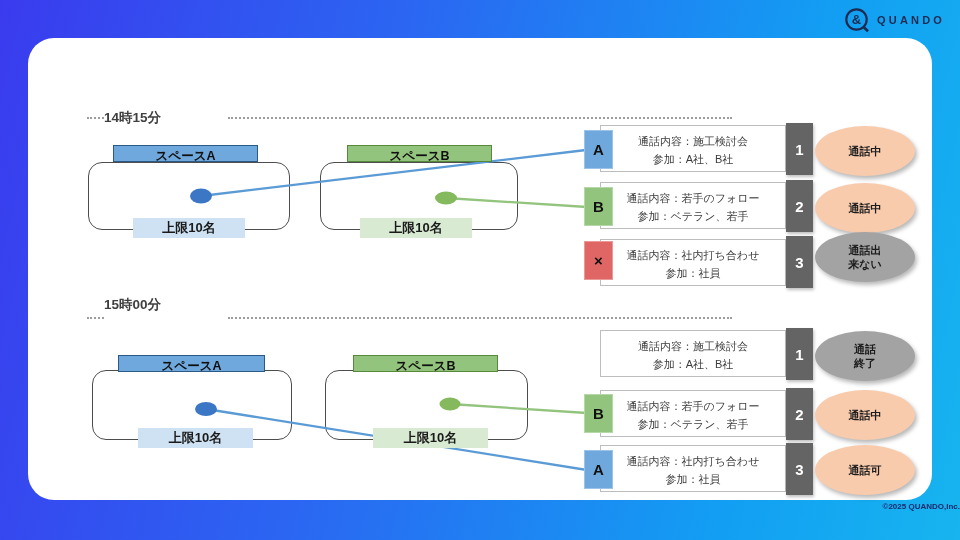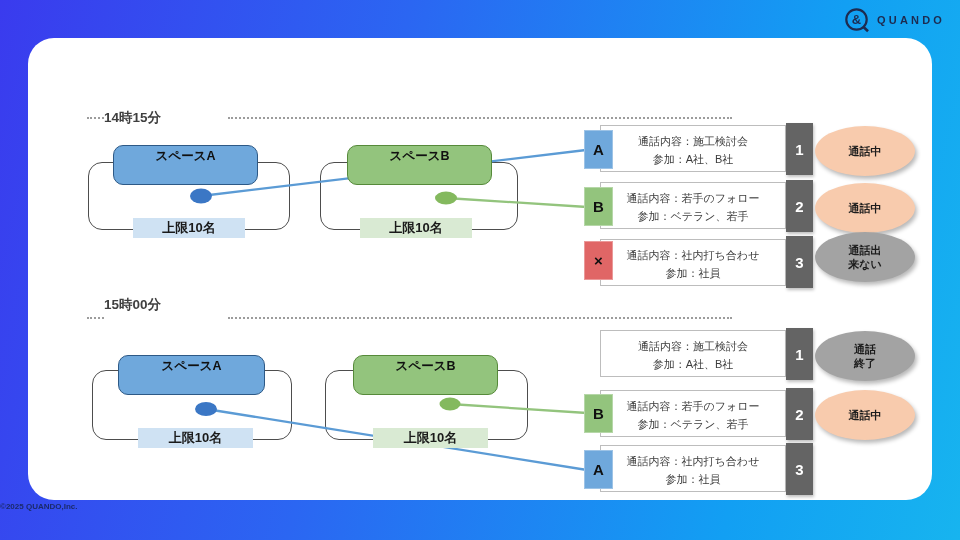--- a/index.html
+++ b/index.html
@@ -4,25 +4,25 @@
 <style>
   html,body{margin:0;padding:0;}
   body{font-family:"Liberation Sans","DejaVu Sans",sans-serif;}
   .stage{position:relative;width:960px;height:540px;overflow:hidden;
          background:linear-gradient(103deg,#3a3bee 0%,#2b66f2 38%,#129ff3 78%,#17b4ef 100%);}
   .abs{position:absolute;box-sizing:border-box;}
   .card{left:28px;top:38px;width:904px;height:462px;background:#ffffff;border-radius:26px;z-index:0;}
   .slide-title{left:40px;top:54px;width:860px;font-size:23px;font-weight:800;color:#0a0a0a;letter-spacing:.5px;z-index:3;}
   .logo-wrap{top:7px;left:844px;display:flex;align-items:center;gap:7px;z-index:3;}
   .logo-name{font-size:11px;font-weight:700;color:#1d2b50;letter-spacing:3.2px;}
-  .footer{left:0;top:502px;width:960px;text-align:left;font-size:8px;font-weight:600;color:#1b2a6b;z-index:3;}
+  .footer{left:0;top:502px;width:960px;text-align:right;font-size:8px;font-weight:600;color:#1b2a6b;z-index:3;}
   .time-label{font-size:13.5px;font-weight:700;color:#3f3f3f;z-index:3;text-align:right;}
   .dotted{height:0;border-top:2px dotted #9c9c9c;z-index:1;}
   .space-box{border:1.3px solid #4d4d4d;border-radius:14px;background:#ffffff;z-index:1;}
-  .space-header{height:40px;line-height:21px;font-size:12.5px;font-weight:700;color:#101010;text-align:center;border-radius:10px;z-index:3;}
+  .space-header{height:17px;line-height:21px;font-size:12.5px;font-weight:700;color:#101010;text-align:center;border-radius:0;z-index:3;}
   .space-header.blue{background:#6FA8DC;border:1.5px solid #2D5986;}
   .space-header.green{background:#93C47D;border:1.5px solid #568A3A;}
   .cap-bar{height:20px;line-height:20px;font-size:13px;font-weight:600;color:#1a1a1a;text-align:center;z-index:3;}
   .cap-bar.blue{background:#CFE2F3;}
   .cap-bar.green{background:#D9EAD3;}
   .row-box{width:186px;height:47px;background:#ffffff;border:1px solid #bdbdbd;text-align:center;padding-top:6px;z-index:3;}
   .row-line{font-size:11px;color:#3d3d3d;line-height:1.65;}
   .badge{width:29px;height:39px;display:flex;align-items:center;justify-content:center;font-size:15px;font-weight:700;color:#101010;z-index:4;}
   .badge.blue{background:#6FA8DC;border:1px solid #9DC3E6;}
   .badge.green{background:#93C47D;border:1px solid #B6D7A8;}
@@ -140,16 +140,20 @@
     <span>通話中</span>
     <span></span>
   </div>
 
   <div class="abs row-box" style="left:600px;top:445px;">
     <div class="row-line">通話内容：社内打ち合わせ</div>
     <div class="row-line">参加：社員</div>
   </div>
   <div class="abs badge blue" style="left:584px;top:450px;">A</div>
   <div class="abs num-box" style="left:786px;top:443px;">3</div>
+  <div class="abs oval orange" style="left:815px;top:445px;">
+    <span>通話可</span>
+    <span></span>
+  </div>
 
   <div class="abs footer">©2025 QUANDO,Inc.</div>
 
 </div>
 
 </body></html>

